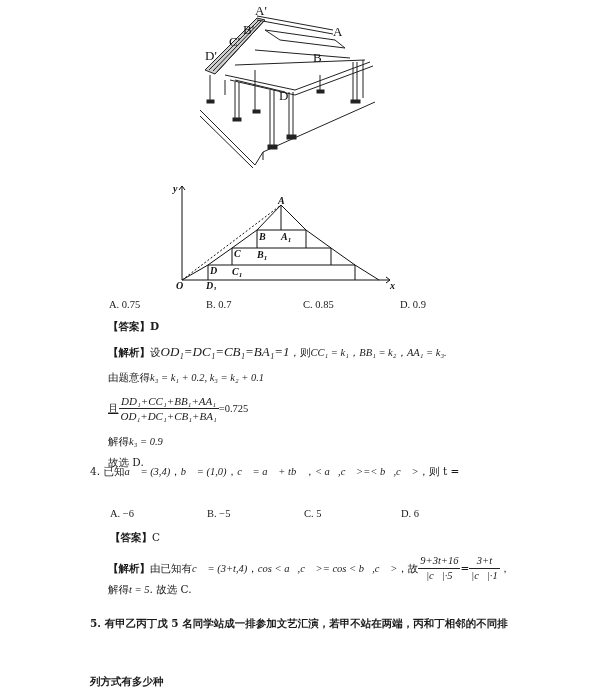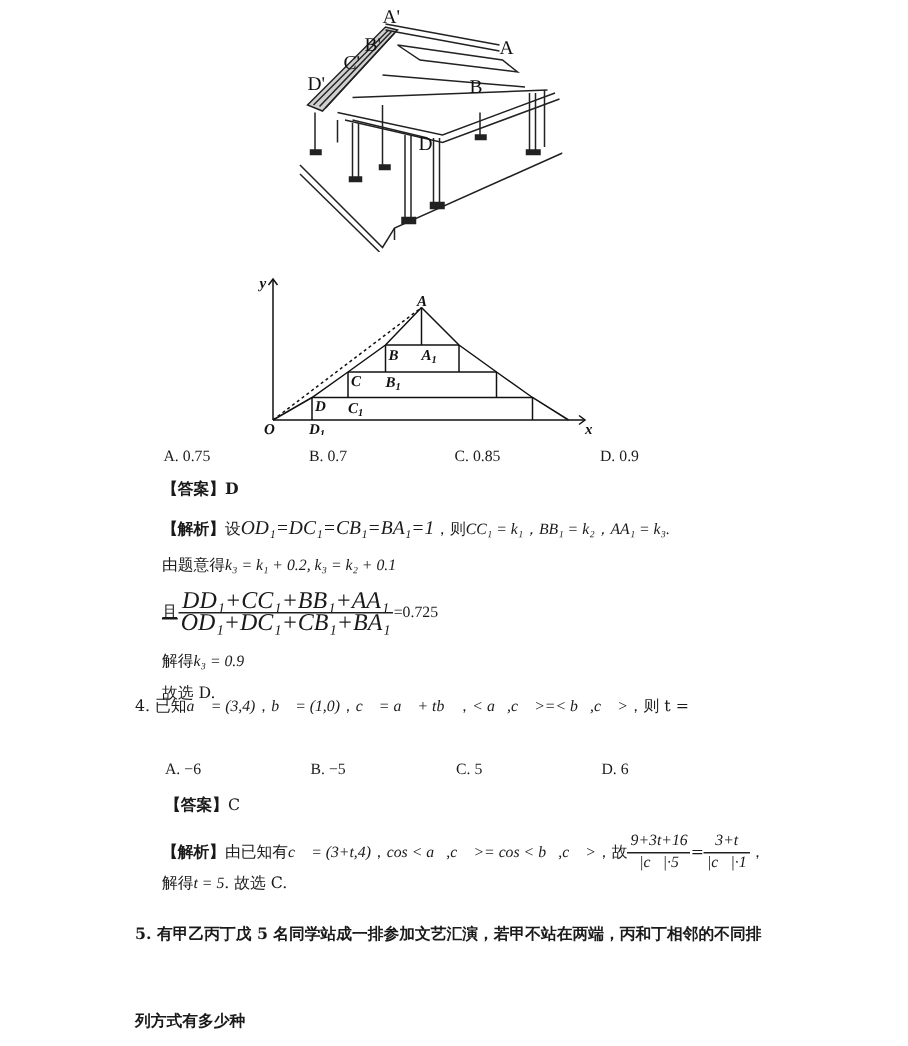--- a/index.html
+++ b/index.html
@@ -133,21 +133,21 @@
 
 <div class="abs txt" style="left:108px; top:345px;">
   <span class="bold">【解析】</span><span>设</span><span class="math" style="font-size:13px;">OD₁=DC₁=CB₁=BA₁=1</span><span>，则</span><span class="math">CC₁ = k₁，BB₁ = k₂，AA₁ = k₃.</span>
 </div>
 
 <div class="abs txt" style="left:108px; top:370px;">
   <span>由题意得</span><span class="math">k₃ = k₁ + 0.2, k₃ = k₂ + 0.1</span>
 </div>
 
 <div class="abs txt" style="left:108px; top:394px;">
-  <span style="text-decoration:underline;">且</span><span class="frac math" style="font-size:16px;"><span class="num">DD₁+CC₁+BB₁+AA₁</span><span class="den">OD₁+DC₁+CB₁+BA₁</span></span><span class="math" style="font-style:normal;">=0.725</span>
+  <span style="text-decoration:underline;">且</span><span class="frac math" style="font-size:11px;"><span class="num">DD₁+CC₁+BB₁+AA₁</span><span class="den">OD₁+DC₁+CB₁+BA₁</span></span><span class="math" style="font-style:normal;">=0.725</span>
 </div>
 
 <div class="abs txt" style="left:108px; top:434px;">
   <span>解得</span><span class="math">k₃ = 0.9</span>
 </div>
 
 <div class="abs txt" style="left:108px; top:455px;">
   <span>故选 D.</span>
 </div>
 

